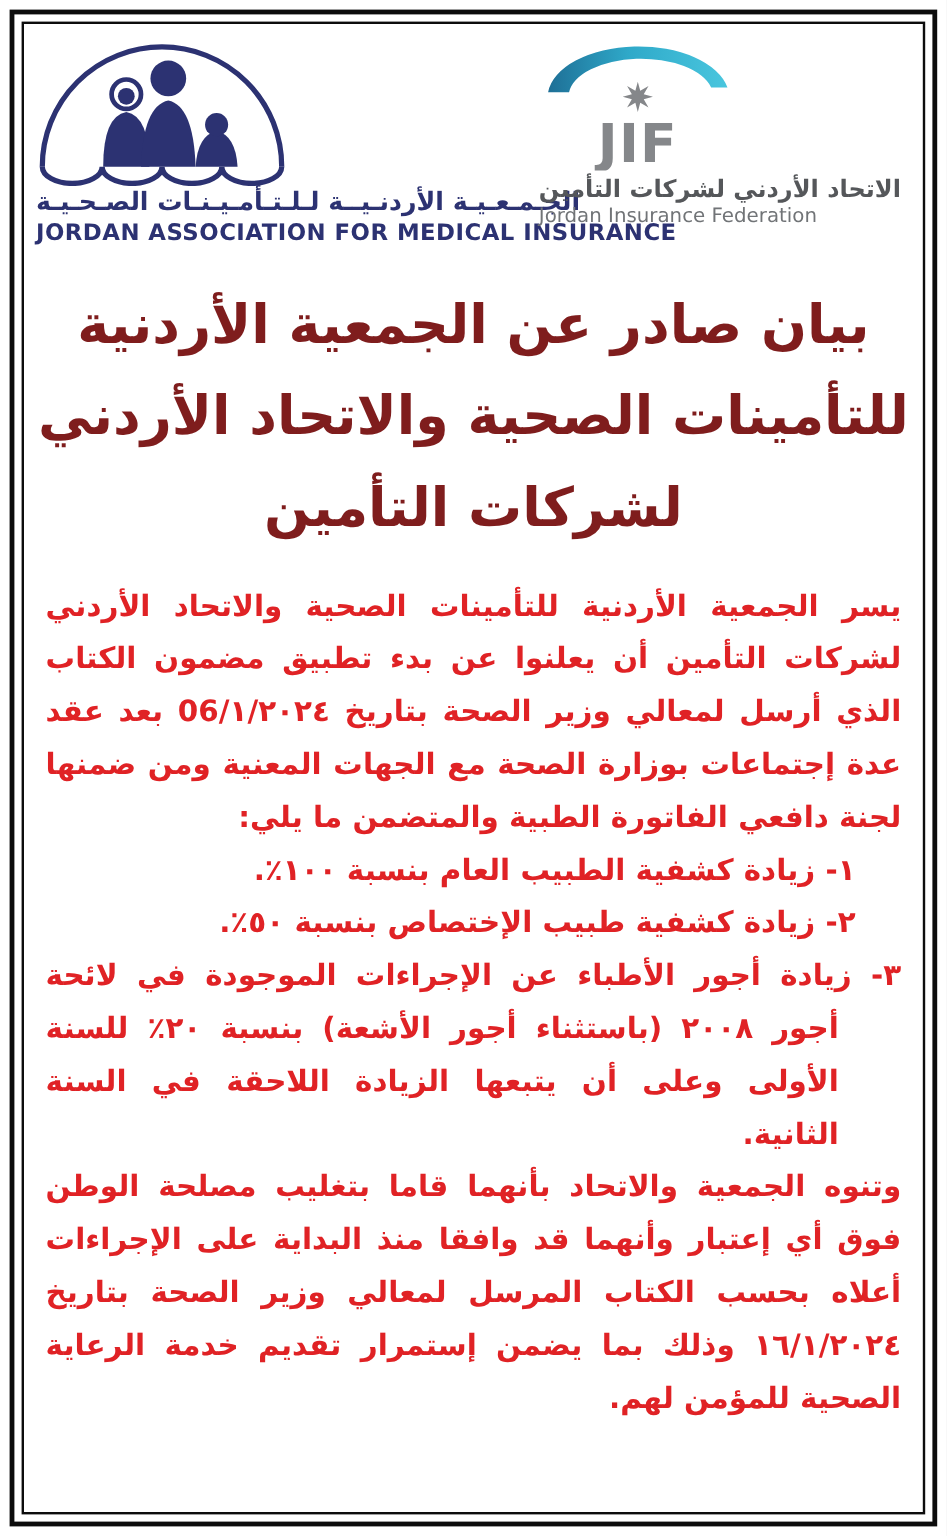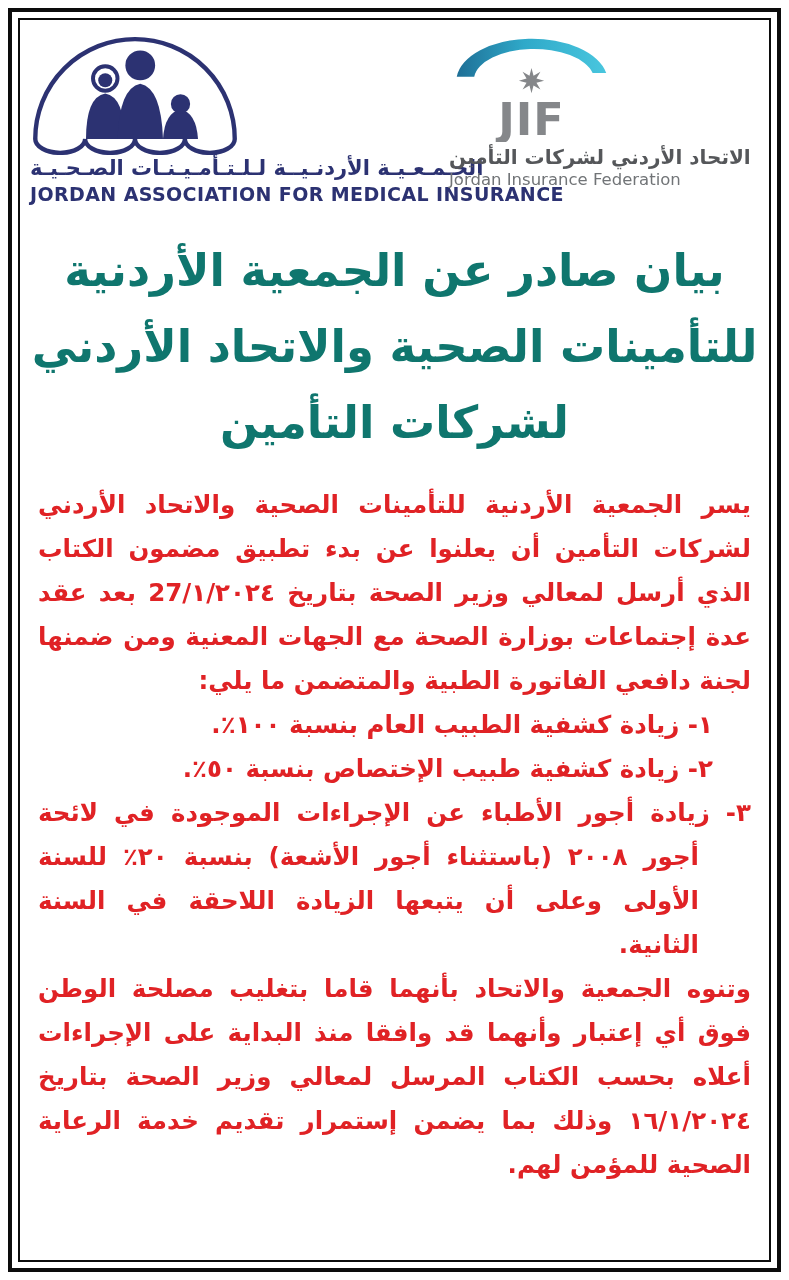--- a/index.html
+++ b/index.html
@@ -19,21 +19,21 @@
   .logos{display:flex;justify-content:space-between;align-items:flex-start;padding:8px 4px 0 4px;}
   .logo-block{display:flex;flex-direction:column;align-items:flex-start;}
   .jami{width:408px;}
   .jif{width:310px;}
   .jami-arabic{color:#2c3272;font-weight:bold;font-size:21px;line-height:27px;direction:rtl;white-space:nowrap;}
   .jami-english{color:#2c3272;font-weight:bold;font-size:19px;letter-spacing:.4px;white-space:nowrap;margin-top:1px;}
   .jif-arabic{color:#55575a;font-weight:bold;font-size:20px;line-height:26px;direction:rtl;white-space:nowrap;margin-top:2px;}
   .jif-english{color:#717477;font-weight:normal;font-size:16.5px;white-space:nowrap;margin-top:0;}
 
   
-  .title{margin-top:28px;direction:rtl;text-align:center;color:#0f766e;font-weight:bold;}
+  .title{margin-top:28px;direction:rtl;text-align:center;color:#7f1d1d;font-weight:bold;}
   .title-line{font-size:45px;line-height:76px;letter-spacing:0;}
 
   
   .bodytext{
     margin-top:22px;
     padding:0 12px 0 12px;
     direction:rtl;
     color:#e02225;
     font-weight:bold;
     font-size:24.5px;
@@ -94,21 +94,21 @@
       </div>
     </div>
 
     <div class="title">
       <div class="title-line">بيان صادر عن الجمعية الأردنية</div>
       <div class="title-line">للتأمينات الصحية والاتحاد الأردني</div>
       <div class="title-line">لشركات التأمين</div>
     </div>
 
     <div class="bodytext">
-      <p class="para">يسر الجمعية الأردنية للتأمينات الصحية والاتحاد الأردني لشركات التأمين أن يعلنوا عن بدء تطبيق مضمون الكتاب الذي أرسل لمعالي وزير الصحة بتاريخ 27/١/٢٠٢٤ بعد عقد عدة إجتماعات بوزارة الصحة مع الجهات المعنية ومن ضمنها لجنة دافعي الفاتورة الطبية والمتضمن ما يلي:</p>
+      <p class="para">يسر الجمعية الأردنية للتأمينات الصحية والاتحاد الأردني لشركات التأمين أن يعلنوا عن بدء تطبيق مضمون الكتاب الذي أرسل لمعالي وزير الصحة بتاريخ 06/١/٢٠٢٤ بعد عقد عدة إجتماعات بوزارة الصحة مع الجهات المعنية ومن ضمنها لجنة دافعي الفاتورة الطبية والمتضمن ما يلي:</p>
       <div class="item-single">١- زيادة كشفية الطبيب العام بنسبة ١٠٠٪.</div>
       <div class="item-single">٢- زيادة كشفية طبيب الإختصاص بنسبة ٥٠٪.</div>
       <div class="item-hang">٣- زيادة أجور الأطباء عن الإجراءات الموجودة في لائحة أجور ٢٠٠٨ (باستثناء أجور الأشعة) بنسبة ٢٠٪ للسنة الأولى وعلى أن يتبعها الزيادة اللاحقة في السنة الثانية.</div>
       <p class="para">وتنوه الجمعية والاتحاد بأنهما قاما بتغليب مصلحة الوطن فوق أي إعتبار وأنهما قد وافقا منذ البداية على الإجراءات أعلاه بحسب الكتاب المرسل لمعالي وزير الصحة بتاريخ ١٦/١/٢٠٢٤ وذلك بما يضمن إستمرار تقديم خدمة الرعاية الصحية للمؤمن لهم.</p>
     </div>
 
   </div>
 </div>
 
 </body></html>

